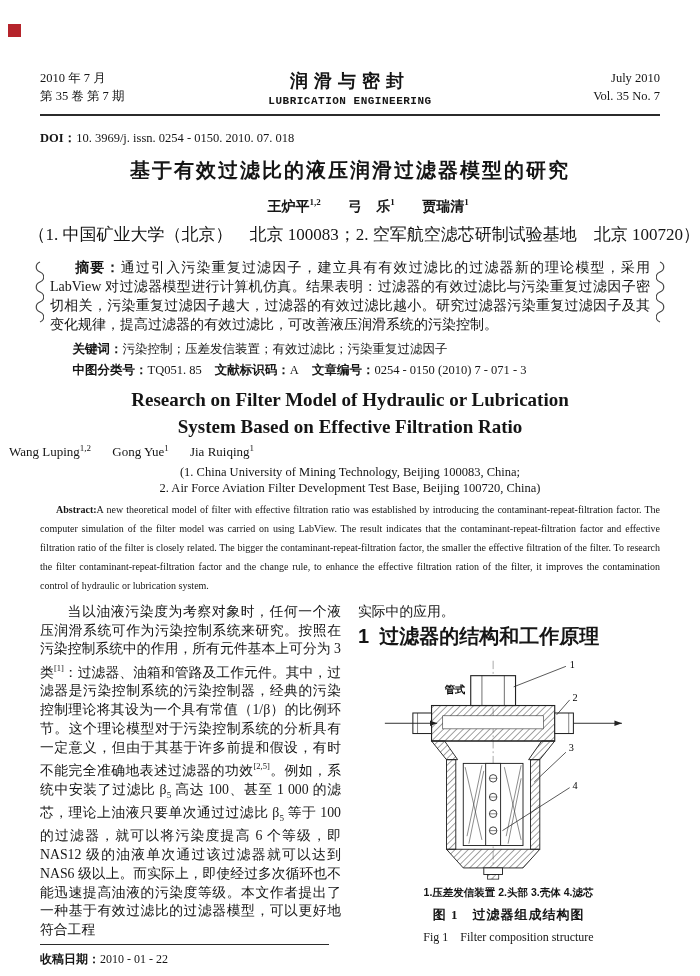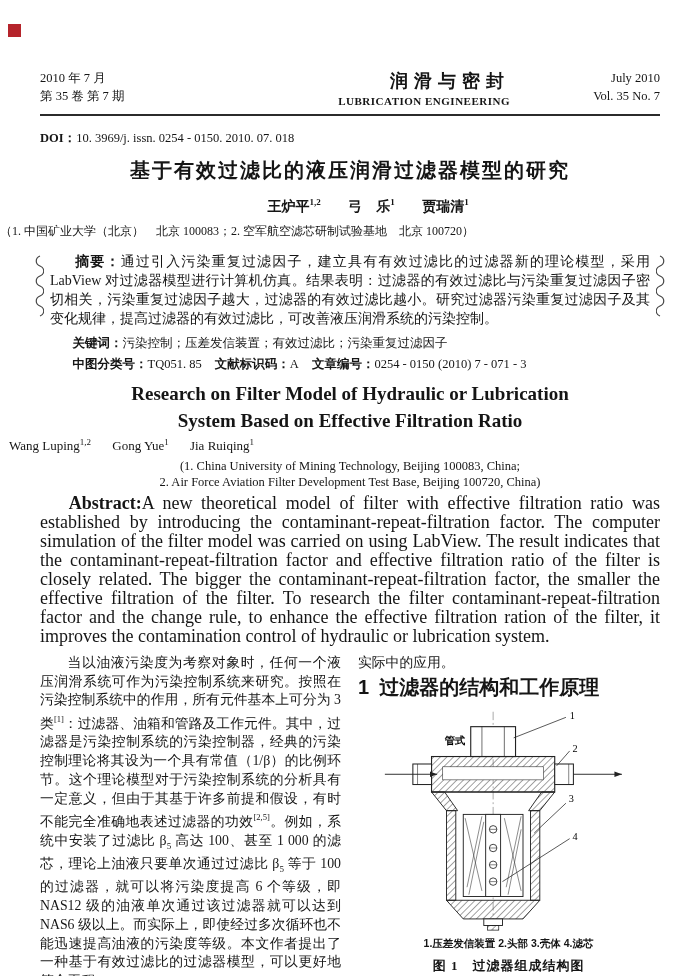--- a/index.html
+++ b/index.html
@@ -6,49 +6,49 @@
   html,body { background:#ffffff; }
   .page {
     position:relative; width:700px; height:976px; margin:15px auto;
     background:#ffffff; color:#151515; overflow:hidden;
     font-family:"Liberation Serif","DejaVu Serif",serif;
   }
   .corner-marker { position:absolute; left:8px; top:9px; width:13px; height:13px; background:#b5242b; }
 
   .masthead { display:flex; margin:54px 40px 0; align-items:flex-start; }
   .mast-left { width:150px; font-size:12.5px; line-height:18px; }
-  .mast-center { flex:1; text-align:right; }
+  .mast-center { flex:1; text-align:center;font-family:Liberation Mono, monospace; }
   .mast-right { width:150px; font-size:12.5px; line-height:18px; text-align:right; }
   .journal-cn { font-size:18px; font-weight:bold; letter-spacing:6px; }
   .journal-en { font-size:11px; font-weight:bold; letter-spacing:0.5px; margin-top:2px; }
   .rule { margin:7px 40px 0; border-bottom:2px solid #2b2b2b; }
 
   .doi-line { margin:14px 40px 0; font-size:12.5px; }
   .doi-line b { font-weight:bold; }
 
   .title-cn { margin:10px 40px 0; text-align:center; font-size:20px; font-weight:bold; letter-spacing:2px; }
   .authors-cn { margin-top:13px; text-align:center; font-size:14px; font-weight:bold;padding-left:36px; }
   .authors-cn .author { margin:0 12px; }
   sup,sub { font-size:9px; }
-  .affil-cn { margin-top:7px; text-align:left; font-size:12px; }
+  .affil-cn { margin-top:7px; text-align:right; font-size:17px; }
 
   .abstract-wrap { position:relative; margin:12px 40px 0; padding:0 10px; }
   .squiggle { position:absolute; top:3px; width:9px; height:66px; }
   .squiggle.left { left:-5px; } .squiggle.right { right:-5px; }
   .abs-cn { font-size:14px; line-height:19px; text-align:justify; text-indent:1.8em; }
   .abs-cn b, .kw-cn b, .clc b { font-weight:bold; }
   .kw-cn { font-size:12.5px; line-height:19px; text-indent:1.8em; margin-top:6px; }
   .clc { font-size:12.5px; line-height:19px; text-indent:1.8em; margin-top:2px; }
   .clc .seg { margin-right:10px; }
 
   .title-en { margin:6px 40px 0; text-align:center; font-size:19px; line-height:27px; font-weight:bold; }
   .authors-en { margin-top:3px; font-size:13px; font-family:Liberation Serif, serif; }
   .authors-en .author { margin:0 9px; }
   .affil-en { margin-top:4px; text-align:center; font-size:12.5px; line-height:16px; }
-  .abs-en { margin:4px 40px 0; font-size:18px; line-height:19px; text-align:justify; text-indent:1.6em; }
+  .abs-en { margin:4px 40px 0; font-size:10px; line-height:19px; text-align:justify; text-indent:1.6em; }
   .abs-en b { font-weight:bold; }
   .kw-en { margin:0 40px; font-size:13px; line-height:19px; text-indent:1.6em; }
   .kw-en b { font-weight:bold; }
 
   .columns { display:flex; margin:8px 40px 0; gap:17px; }
   .col { width:301px; font-size:13.8px; line-height:18.7px; text-align:justify; }
   .para { text-indent:2em; }
   .ref { font-size:8.5px; }
   .footnote { margin-top:4px; width:96%; border-top:1.5px solid #2b2b2b; padding-top:5px; font-size:12px; line-height:18.5px; text-align:justify; }
   .footnote b { font-weight:bold; }

